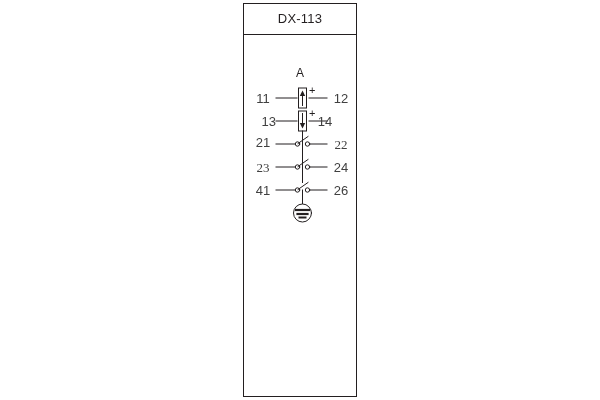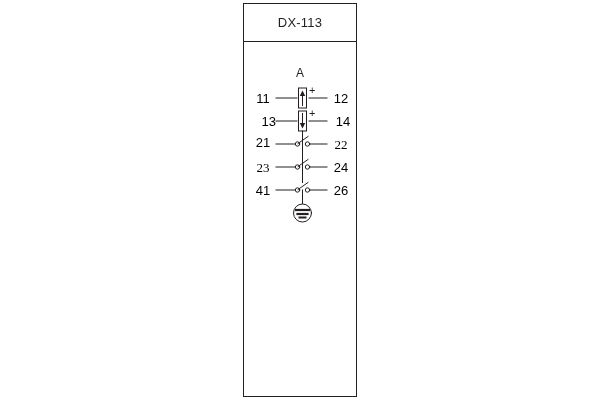--- a/index.html
+++ b/index.html
@@ -28,21 +28,21 @@
     height: 394px;
     border: 1px solid #231f20;
     box-sizing: border-box;
     background: #ffffff;
   }
   .title-bar {
     position: absolute;
     left: 243px;
     top: 3px;
     width: 114px;
-    height: 39px;
+    height: 32px;
     border-bottom: 1px solid #231f20;
     box-sizing: border-box;
     display: flex;
     align-items: center;
     justify-content: center;
   }
   .title-text {
     font-size: 13px;
     color: #231f20;
     letter-spacing: 0.2px;
@@ -59,21 +59,21 @@
   svg.schematic {
     position: absolute;
     left: 0;
     top: 0;
     width: 600px;
     height: 400px;
   }
   .term-label {
     position: absolute;
     font-size: 13px;
-    color: #000000;
+    color: #404040;
     width: 26px;
     text-align: center;
   }
   .plus-label {
     position: absolute;
     font-size: 11px;
     color: #231f20;
   }
 </style>
 </head>
@@ -133,21 +133,21 @@
     </g>
   </svg>
 
   <div class="term-label" style="left:250px; top:91px;">11</div>
   <div class="term-label" style="left:250px; top:114px;text-align:right;">13</div>
   <div class="term-label" style="left:250px; top:135px;">21</div>
   <div class="term-label" style="left:250px; top:160px;font-family:Liberation Serif, serif;">23</div>
   <div class="term-label" style="left:250px; top:183px;">41</div>
 
   <div class="term-label" style="left:328px; top:91px;">12</div>
-  <div class="term-label" style="left:330px; top:114px;">14</div>
+  <div class="term-label" style="left:312px; top:114px;">14</div>
   <div class="term-label" style="left:328px; top:137px;font-family:Liberation Serif, serif;">22</div>
   <div class="term-label" style="left:328px; top:160px;">24</div>
   <div class="term-label" style="left:328px; top:183px;">26</div>
 
   <div class="plus-label" style="left:309px; top:84px;">+</div>
   <div class="plus-label" style="left:309px; top:107px;">+</div>
 
 </div>
 
 </body></html>

